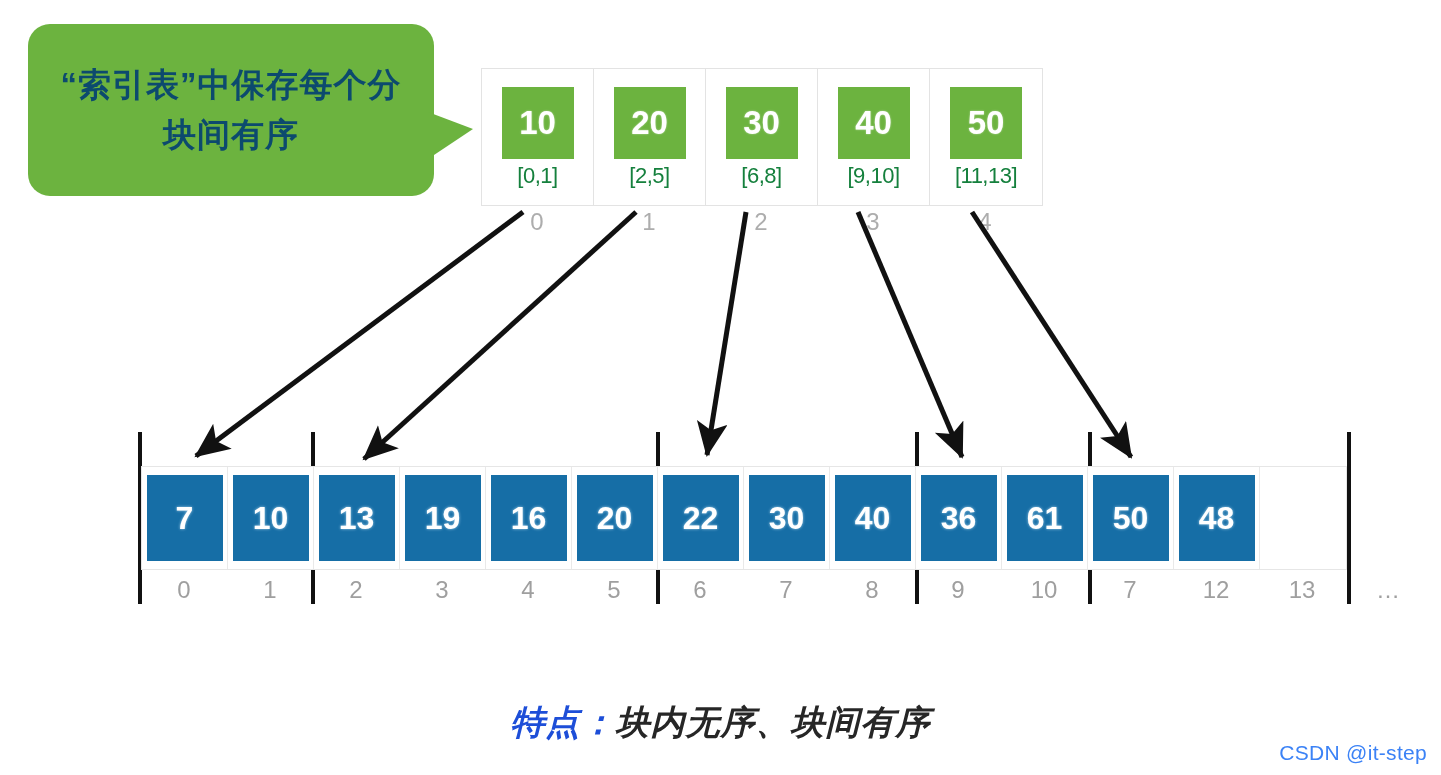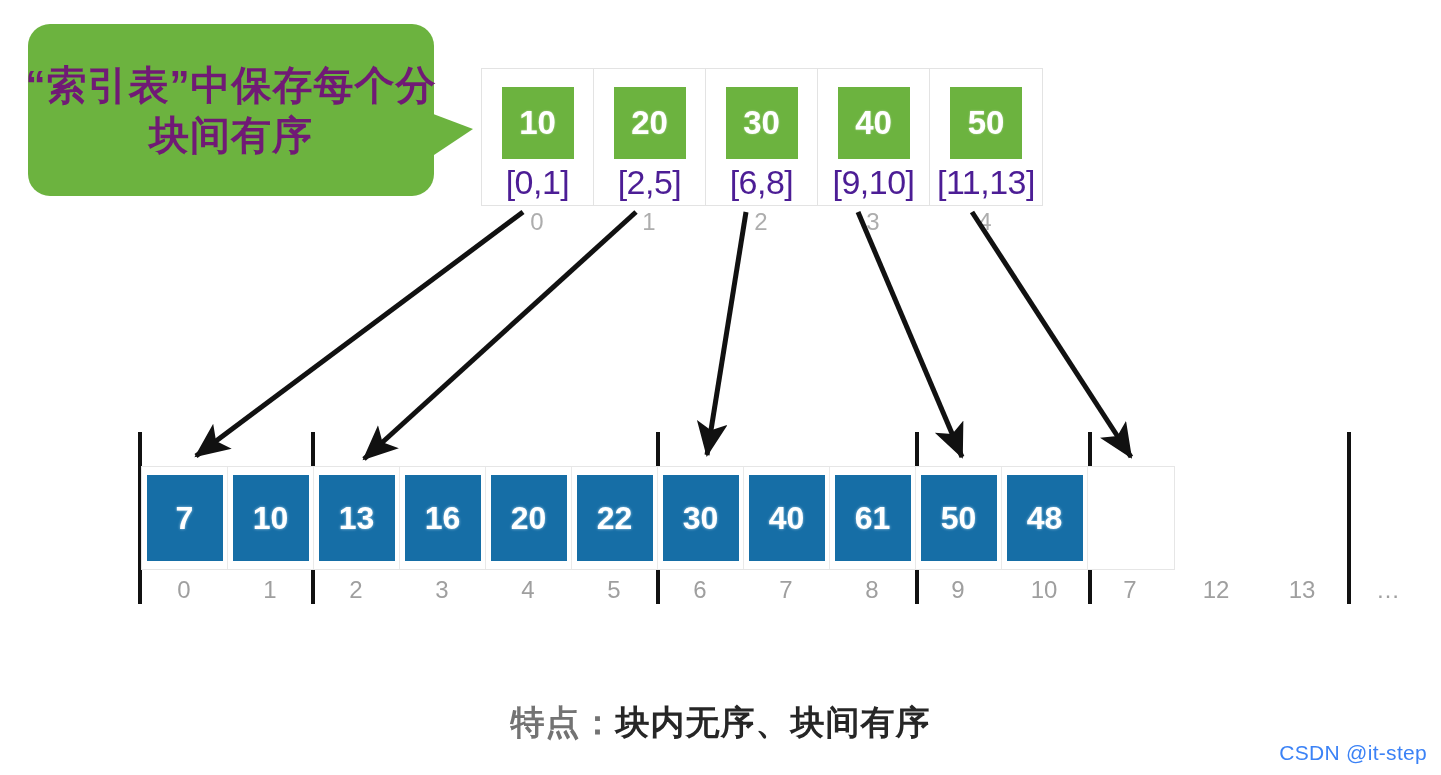--- a/index.html
+++ b/index.html
@@ -26,22 +26,22 @@
     background: #6cb33f;
     border-radius: 22px;
     box-sizing: border-box;
     display: flex;
     flex-direction: column;
     align-items: center;
     justify-content: center;
     padding: 6px 16px;
   }
   #callout .line {
-    color: #701a75;
-    font-size: 40px;
+    color: #0c4a6e;
+    font-size: 33px;
     font-weight: 700;
     line-height: 50px;
     letter-spacing: 1px;
     white-space: nowrap;
     text-align: center;
   }
   #callout-tail {
     position: absolute;
     left: 428px;
     top: 112px;
@@ -81,22 +81,22 @@
     color: #ffffff;
     font-size: 33px;
     font-weight: 700;
     display: flex;
     align-items: center;
     justify-content: center;
     text-shadow: 0 0 2px rgba(255,255,255,0.55);
   }
   .idx-range {
     margin-top: 4px;
-    color: #4c1d95;
-    font-size: 34px;
+    color: #15803d;
+    font-size: 22px;
     font-weight: 500;
     letter-spacing: -0.5px;
   }
   #index-labels {
     position: absolute;
     left: 481px;
     top: 208px;
     display: flex;
   }
   #index-labels .ilbl {
@@ -176,22 +176,22 @@
   #caption {
     position: absolute;
     left: 0;
     top: 700px;
     width: 1441px;
     text-align: center;
     font-size: 34px;
     font-weight: 700;
     letter-spacing: 1px;
   }
-  #caption .cap-key { color: #737373; }
-  #caption .cap-val { color: #262626; }
+  #caption .cap-key { color: #1d4ed8; font-style: italic; }
+  #caption .cap-val { color: #262626; font-style: italic; }
 
   
   #watermark {
     position: absolute;
     right: 14px;
     bottom: 10px;
     color: #3b82f6;
     font-size: 21px;
     letter-spacing: 0.3px;
   }
@@ -260,33 +260,39 @@
   <div class="arr-cell">
     <div class="arr-block">7</div>
   </div>
   <div class="arr-cell">
     <div class="arr-block">10</div>
   </div>
   <div class="arr-cell">
     <div class="arr-block">13</div>
   </div>
   <div class="arr-cell">
+    <div class="arr-block">19</div>
+  </div>
+  <div class="arr-cell">
     <div class="arr-block">16</div>
   </div>
   <div class="arr-cell">
     <div class="arr-block">20</div>
   </div>
   <div class="arr-cell">
     <div class="arr-block">22</div>
   </div>
   <div class="arr-cell">
     <div class="arr-block">30</div>
   </div>
   <div class="arr-cell">
     <div class="arr-block">40</div>
+  </div>
+  <div class="arr-cell">
+    <div class="arr-block">36</div>
   </div>
   <div class="arr-cell">
     <div class="arr-block">61</div>
   </div>
   <div class="arr-cell">
     <div class="arr-block">50</div>
   </div>
   <div class="arr-cell">
     <div class="arr-block">48</div>
   </div>

